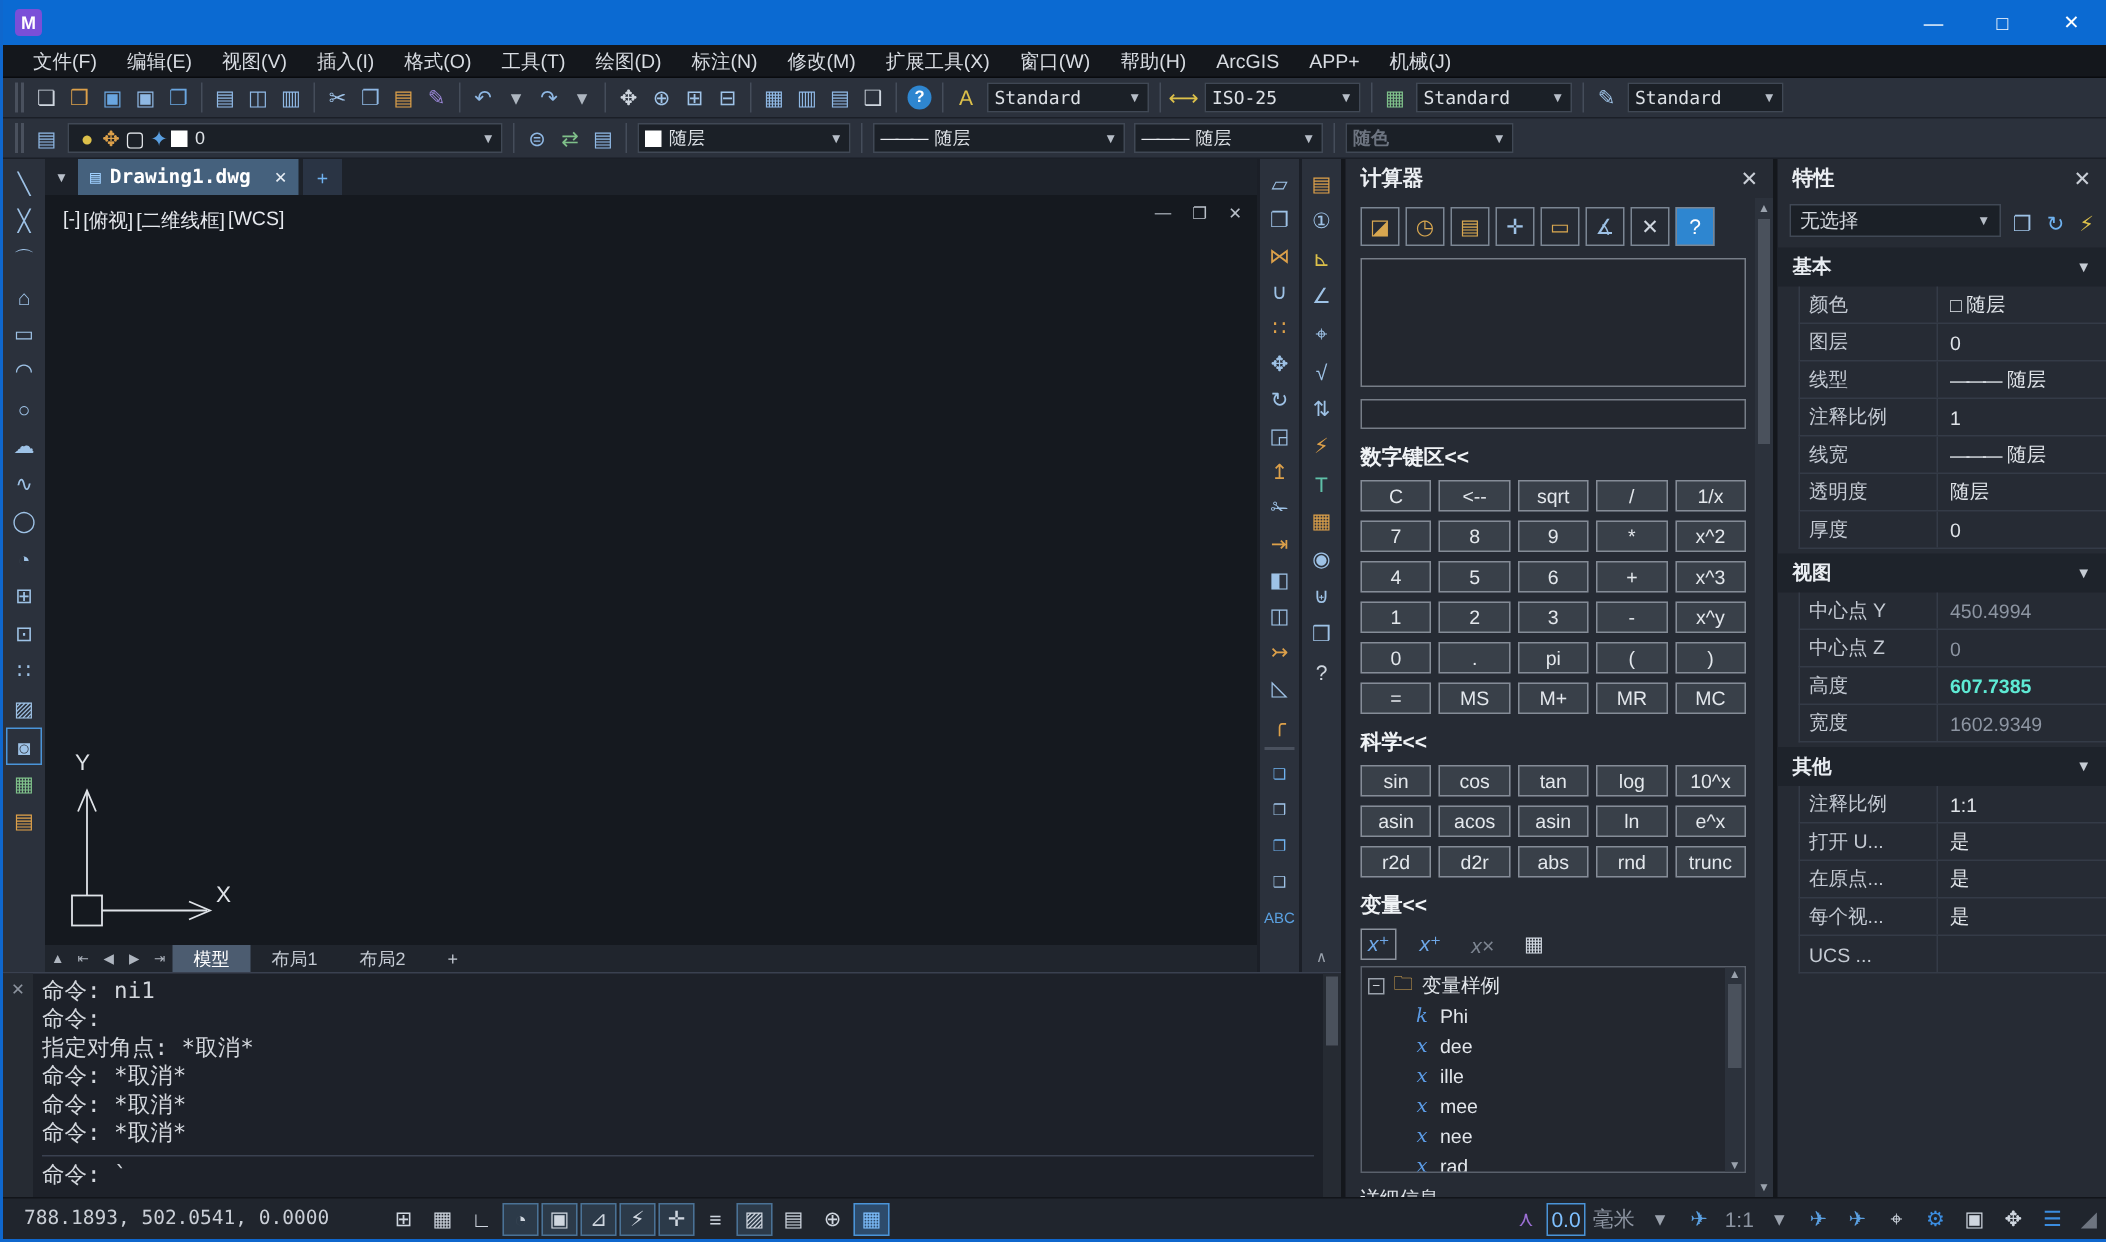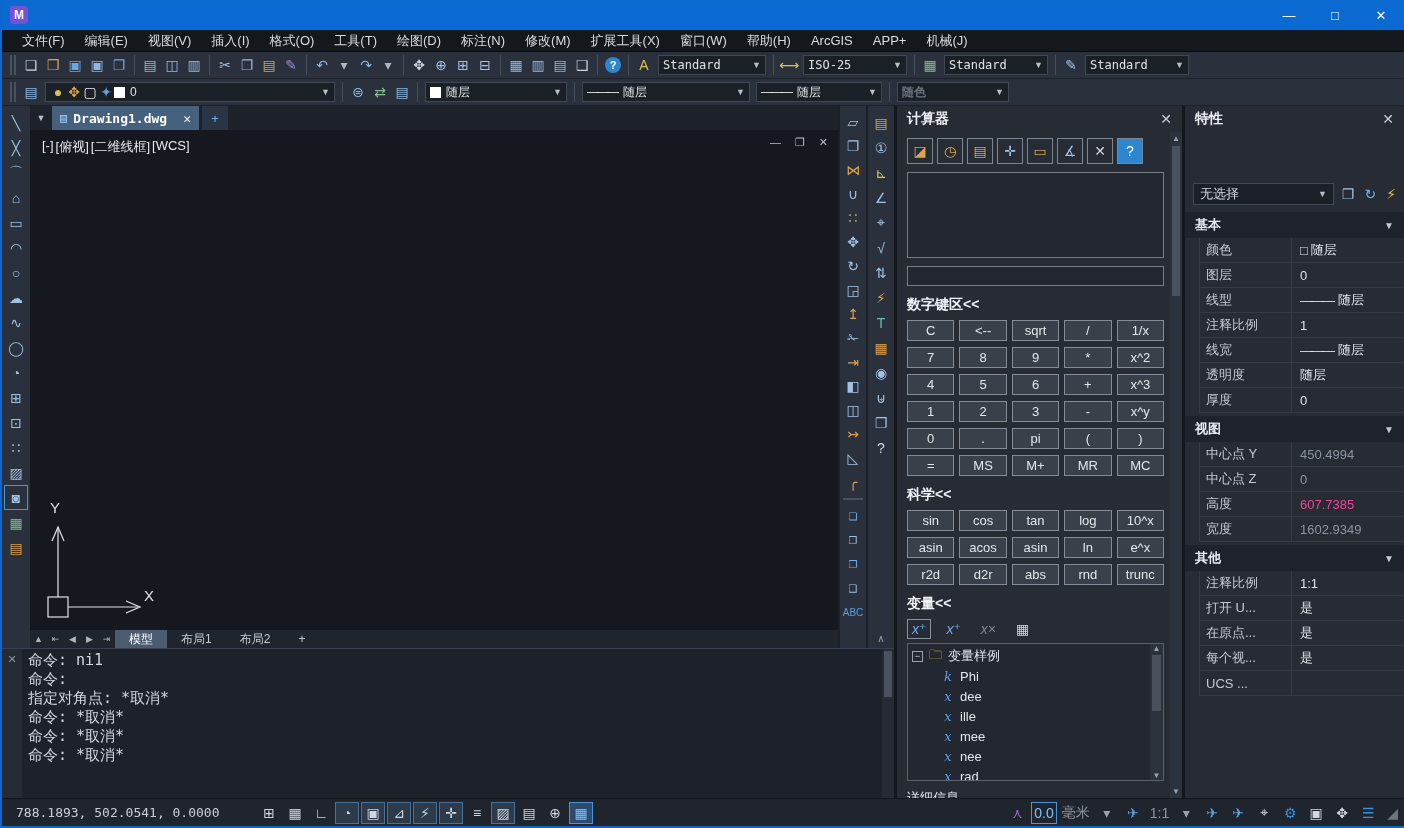--- a/index.html
+++ b/index.html
@@ -107,21 +107,21 @@
   .tree-scroll { width:13px; background:#2c323c; display:flex; flex-direction:column; align-items:center; font-size:8px; color:#9aa2ad; }
   .tree-scroll .tthumb { width:9px; height:56px; background:#4a515c; margin:2px 0; }
   .tree-scroll .sp { flex:1; }
   .detail-label { margin-top:8px; font-size:13px; color:#dfe3e8; }
   .pal-scroll { width:12px; background:#2c323c; position:relative; flex:none; }
   .pal-scroll .arrow { position:absolute; left:0; width:12px; text-align:center; font-size:8px; color:#9aa2ad; }
   .pal-scroll .pthumb { position:absolute; top:14px; left:2px; width:8px; height:150px; background:#4a515c; }
 
   
   .props { flex:1; }
-  .props-selrow { display:flex; align-items:center; padding:4px 8px; gap:8px; flex:none;margin-top:47px;}
+  .props-selrow { display:flex; align-items:flex-end; padding:4px 8px; gap:8px; flex:none;}
   .sel-combo { flex:1; height:22px; background:#1b2027; border:1px solid #404855; display:flex; align-items:center; padding:0 6px; }
   .sel-ico { font-size:14px; color:#9ec2e6; }
   .psection { background:#1e232b; height:26px; display:flex; align-items:center; padding:0 10px; font-weight:bold;
               color:#e9edf2; margin-top:3px; flex:none;}
   .psection .arrow { margin-left:auto; font-size:10px; color:#c6ccd4; }
   .prow { display:flex; height:25px; border-bottom:1px solid #343b47; align-items:center; margin-left:14px; border-left:1px solid #343b47;}
   .plabel { width:92px; padding-left:6px; color:#c4cad3; border-right:1px solid #343b47; height:100%; display:flex; align-items:center;
             white-space:nowrap; overflow:hidden;}
   .pval { flex:1; padding-left:8px; color:#dfe3e8; display:flex; align-items:center; gap:5px; white-space:nowrap; overflow:hidden;}
   .pval .pre { font-style:normal; letter-spacing:-2px; }
@@ -381,20 +381,21 @@
       </div>
 
       <div class="cmd-area">
         <div class="cmd-strip">
             <span>✕</span>
           </div>
         <div class="cmd-body">
           <div class="cmd-hist">
             
           <span style="display: contents;"><div>命令: ni1</div></span><span style="display: contents;"><div>命令:</div></span><span style="display: contents;"><div>指定对角点: *取消*</div></span><span style="display: contents;"><div>命令: *取消*</div></span><span style="display: contents;"><div>命令: *取消*</div></span><span style="display: contents;"><div>命令: *取消*</div></span></div>
+          <div class="cmd-prompt">命令: `</div>
         </div>
         <div class="cmd-scroll">
             <div class="thumb"></div>
           </div>
       </div>
     </div>
 
     <div class="palette calc">
       <div class="pal-title">
         <span>计算器</span>
@@ -623,21 +624,21 @@
                 </div>
                 <div class="prow">
                   <span class="plabel">中心点 Z</span>
                   <span class="pval">
                     <span style="color: rgb(141, 149, 162);">0</span>
                   </span>
                 </div>
                 <div class="prow">
                   <span class="plabel">高度</span>
                   <span class="pval">
-                    <span style="color: #ec4899;">607.7385</span>
+                    <span style="color: #5eead4; font-weight: bold;">607.7385</span>
                   </span>
                 </div>
                 <div class="prow">
                   <span class="plabel">宽度</span>
                   <span class="pval">
                     <span style="color: rgb(141, 149, 162);">1602.9349</span>
                   </span>
                 </div>
               </div>
           </div>

